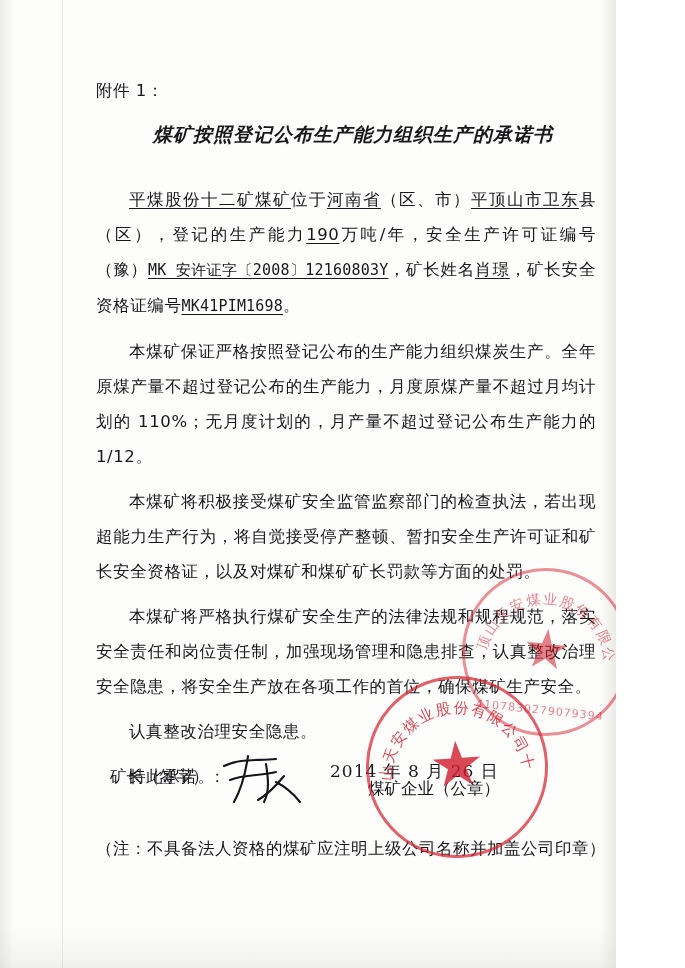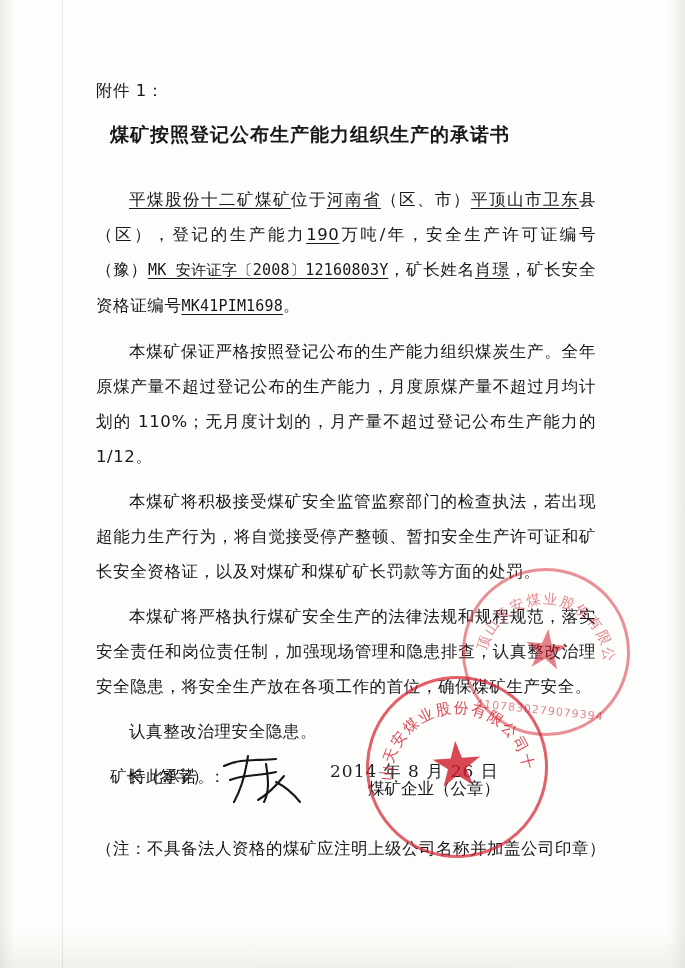--- a/index.html
+++ b/index.html
@@ -2,21 +2,21 @@
 <html><head>
 <meta charset="utf-8">
 <style>
   html, body {
     margin: 0;
     padding: 0;
     background: #ffffff;
   }
   #page {
     position: relative;
-    width: 685px;
+    width: 616px;
     height: 968px;
     background: #fdfdfb;
     overflow: hidden;
     font-family: "DejaVu Sans", sans-serif;
     color: #17171c;
   }
   
   .scan-fold {
     position: absolute;
     top: 0;
@@ -46,22 +46,24 @@
 
   .attachment-label {
     font-size: 16.5px;
     letter-spacing: 0.5px;
     margin-bottom: 20px;
   }
 
   .doc-title {
     font-size: 19px;
     font-weight: bold;
+    text-align: center;
     letter-spacing: 1px;
     margin: 0 0 34px 14px;
+    font-style: italic;
   }
 
   p.para {
     font-size: 16.5px;
     line-height: 35px;
     margin: 0 0 10px 0;
     text-indent: 2em;
     text-align: justify;
     letter-spacing: 0.6px;
   }

